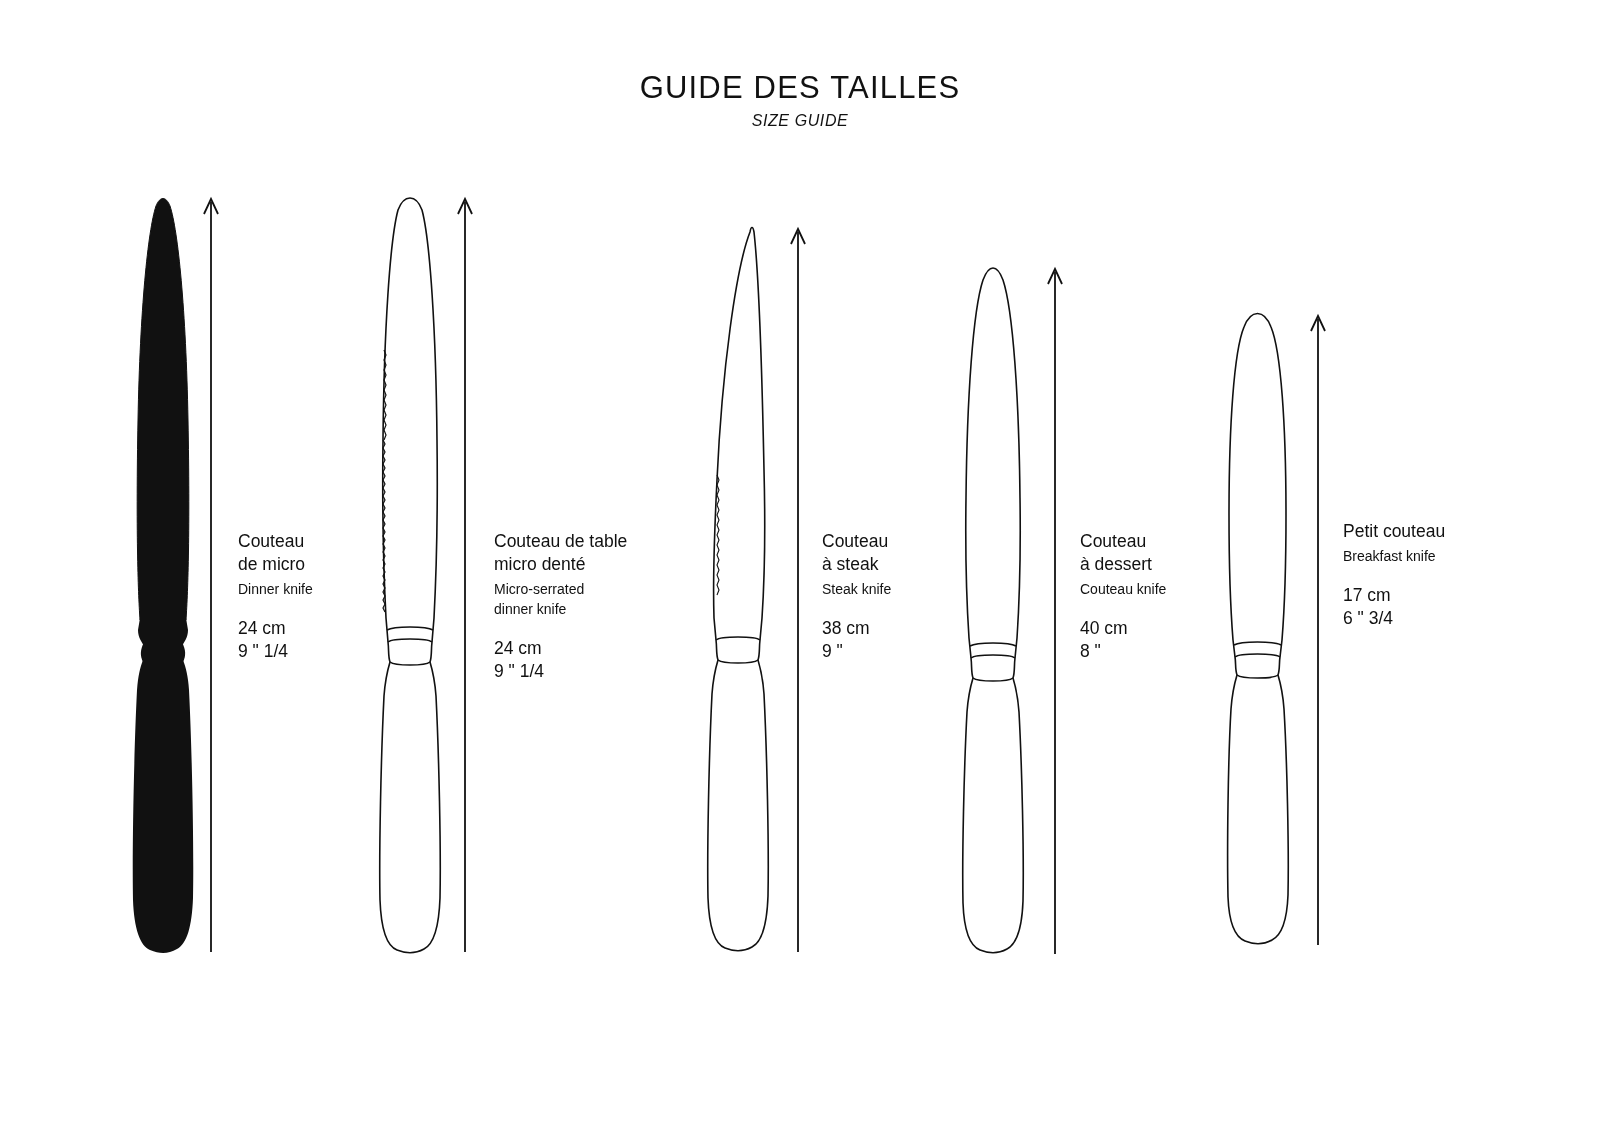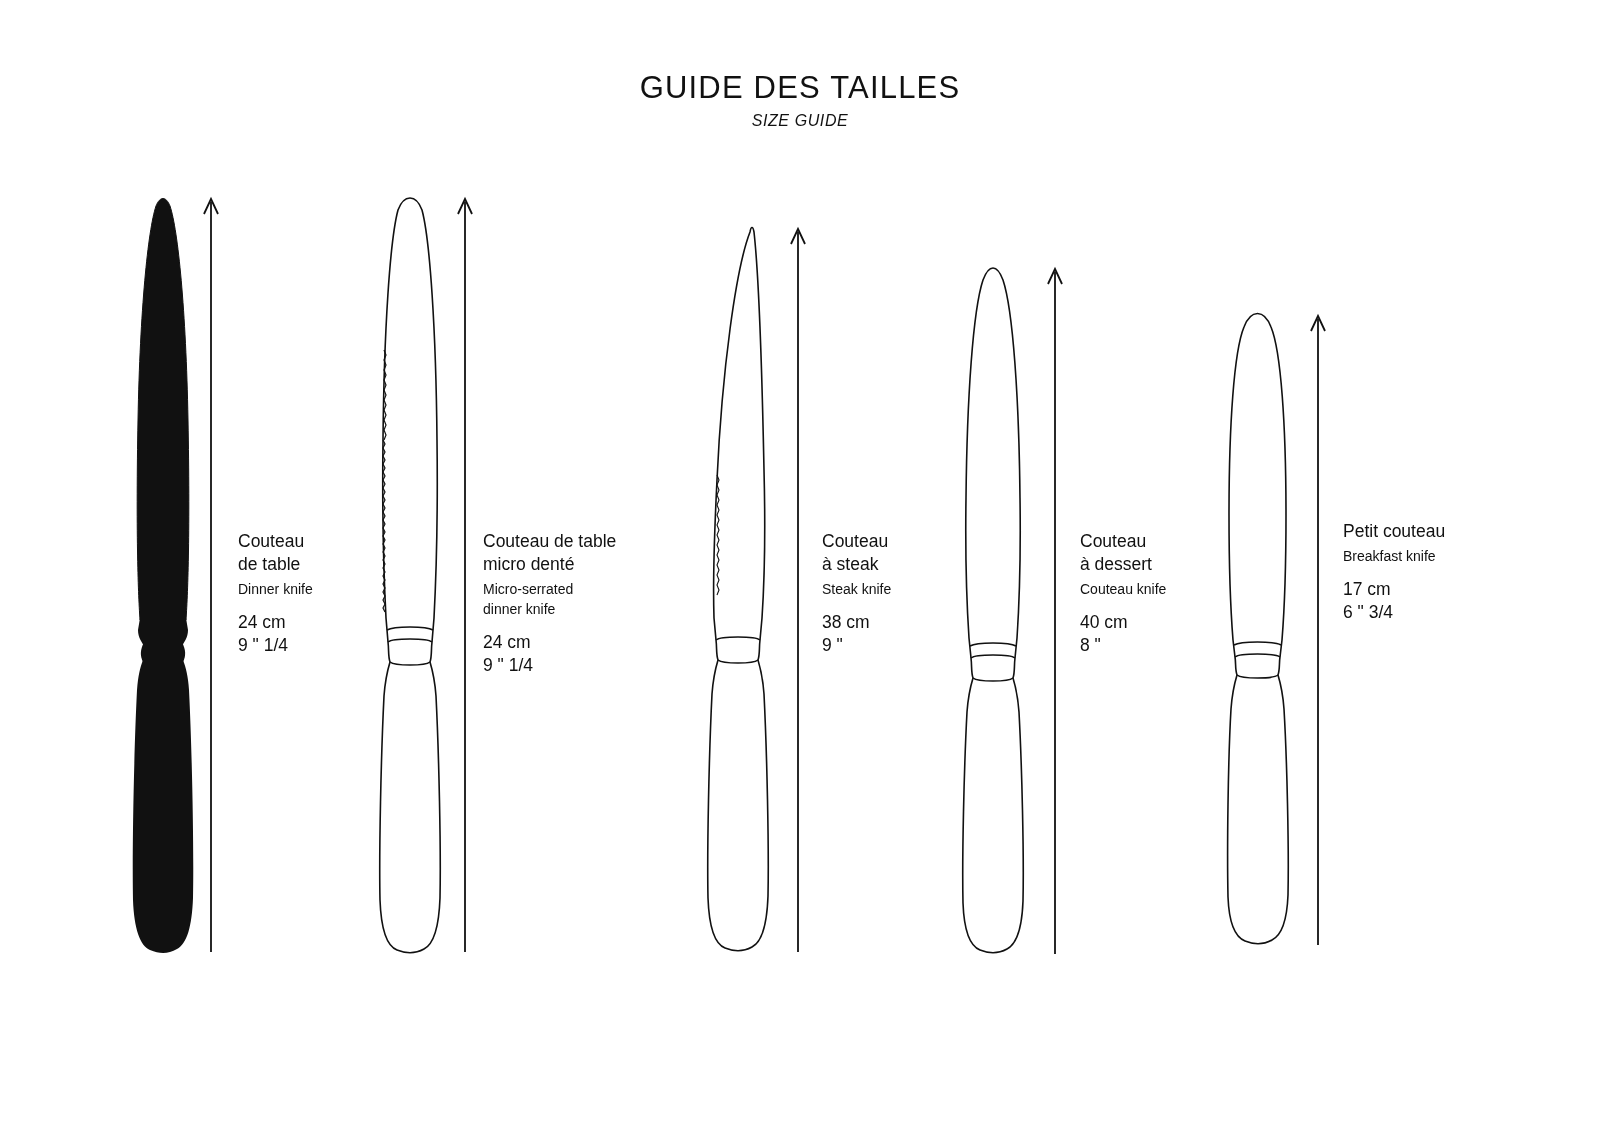--- a/index.html
+++ b/index.html
@@ -74,21 +74,21 @@
     font-style: normal;
   }
   .caption .en {
     font-size: 14px;
     line-height: 20px;
     display: block;
     margin-top: 3px;
   }
   .caption .dims {
     display: block;
-    margin-top: 12px;
+    margin-top: 18px;
     font-size: 17.5px;
     line-height: 23px;
   }
 </style>
 </head>
 <body>
 
 <div class="page">
 
   <div class="header">
@@ -124,21 +124,21 @@
              C 84 658, 82 560, 79 500
              C 78 486, 76 478, 73 470 Z"></path>
       </svg>
 
       <svg class="knife-svg" width="260" height="780" viewBox="0 0 260 780">
         <line x1="101" y1="12" x2="101" y2="762" stroke="#111111" stroke-width="1.8"></line>
         <polyline points="94,24 101,9 108,24" fill="none" stroke="#111111" stroke-width="1.8"></polyline>
       </svg>
       <div class="caption" style="left:128px; top:340px;">
         <span class="fr">Couteau</span><br>
-        <span class="fr">de table</span>
+        <span class="fr">de micro</span>
         <span class="en">Dinner knife</span>
         <span class="dims">
           <span>24 cm</span><br>
           <span>9 " 1/4</span>
         </span>
       </div>
     </div>
 
     <div class="knife-col" style="left:368px; top:190px; width:270px; height:780px;">
       <svg class="knife-svg" width="270" height="780" viewBox="0 0 270 780">
@@ -166,21 +166,21 @@
           <path d="M19 440 C 26 436, 58 436, 65 440"></path>
         </g>
 
         <path fill="none" stroke="#111111" stroke-width="1.2" d="M15 250 l2 4 l-2 4 l2 4 l-2 4 l2 4 l-2 4 l2 4 l-2 4 l2 4 l-2 4 l2 4 l-2 4 l2 4 l-2 4 l2 4 l-2 4 l2 4 l-2 4 l2 4 l-2 4 l2 4 l-2 4 l2 4 l-2 4 l2 4 l-2 4 l2 4 l-2 4 l2 4 l-2 4 l2 4 l-2 4 l2 4 l-2 4 l2 4 l-2 4 l2 4 l-2 4 l2 4 l-2 4 l2 4 l-2 4 l2 4"></path>
         <path fill="none" stroke="#111111" stroke-width="1.2" d="M16 160 l2 5 l-2 5 l2 5 l-2 5 l2 5 l-2 5 l2 5 l-2 5 l2 5 l-2 5 l2 5 l-2 5 l2 5 l-2 5 l2 5 l-2 5 l2 5 l-2 5"></path>
       </svg>
       <svg class="knife-svg" width="270" height="780" viewBox="0 0 270 780">
         <line x1="97" y1="12" x2="97" y2="762" stroke="#111111" stroke-width="1.8"></line>
         <polyline points="90,24 97,9 104,24" fill="none" stroke="#111111" stroke-width="1.8"></polyline>
       </svg>
-      <div class="caption" style="left:115px; top:340px;">
+      <div class="caption" style="left:126px; top:340px;">
         <span class="fr">Couteau de table</span><br>
         <span class="fr">micro denté</span>
         <span class="en">Micro-serrated</span>
         <span class="en" style="margin-top:0;">dinner knife</span>
         <span class="dims">
           <span>24 cm</span><br>
           <span>9 " 1/4</span>
         </span>
       </div>
     </div>

